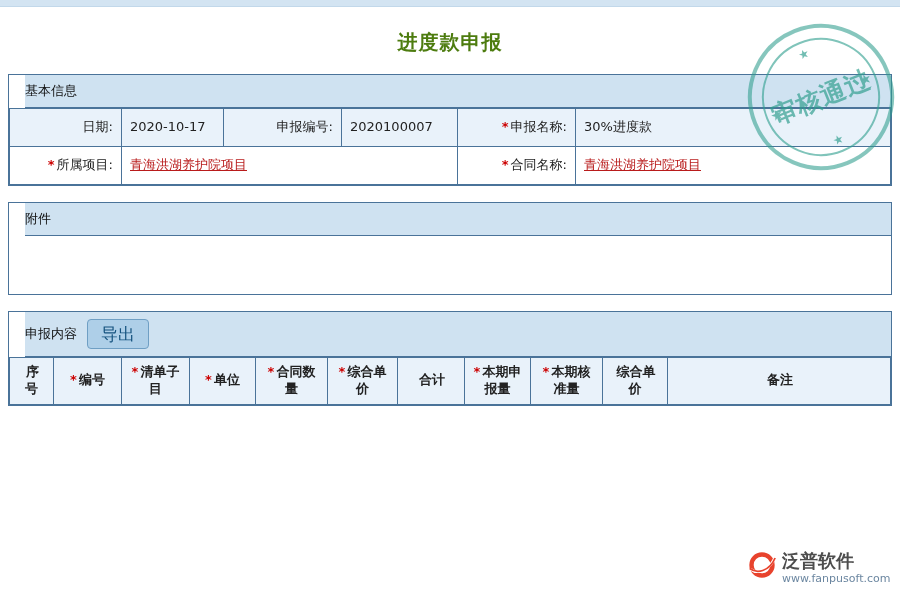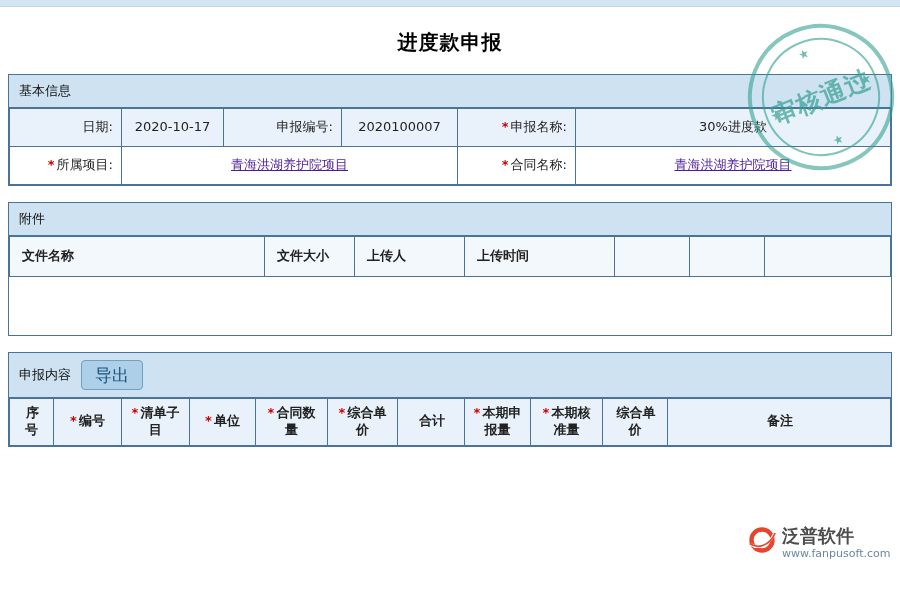--- a/index.html
+++ b/index.html
@@ -6,41 +6,41 @@
   html,body { margin:0; padding:0; }
   body {
     width:900px; height:600px; overflow:hidden; position:relative;
     background:#ffffff;
     font-family:"DejaVu Sans","Liberation Sans",sans-serif;
     font-size:13px; color:#222;
   }
   .top-strip { height:7px; background:#d3e4f2; border-bottom:1px solid #c2d8ea; }
   h1.page-title {
     margin:22px 0 18px; text-align:center;
-    font-size:20px; font-weight:bold; color:#000000; letter-spacing:1px;
+    font-size:20px; font-weight:bold; color:#4d7c0f; letter-spacing:1px;
   }
   .section {
     margin:0 8px 16px; border:1px solid #4a7399; background:#fff;
   }
   .section-header {
     background:#cfe2f1; border-bottom:1px solid #4a7399;
-    padding:7px 10px; font-size:13px; color:#111;
-    display:flex; align-items:center; gap:10px;
+    padding:7px 0; font-size:13px; color:#111;
+    display:flex; align-items:center; gap:10px;margin-left:16px;
   }
   table { width:100%; border-collapse:collapse; table-layout:fixed; }
   td {
     border:1px solid #4a7399; font-size:13px; padding:10px 8px;
-    vertical-align:middle; line-height:1.3; overflow:hidden;text-align:center;
+    vertical-align:middle; line-height:1.3; overflow:hidden;
   }
   
   #basic-table tr:nth-child(odd) td { background:#e9f2fa; }
   #basic-table tr:nth-child(even) td { background:#ffffff; }
   td.lbl { text-align:right; white-space:nowrap; color:#222;margin-left:22px; }
   .req { color:#cc0000; font-weight:bold; margin-right:2px; }
-  a.link { color:#4c1d95; text-decoration:underline; cursor:pointer; }
+  a.link { color:#b91c1c; text-decoration:underline; cursor:pointer; }
   
   #attach-table td {
     background:#f3f8fc; font-weight:bold; text-align:left;
     padding:11px 12px; white-space:nowrap;
   }
   .attach-body { height:58px; background:#fff; }
   
   .export-btn {
     display:inline-block; background:#aecfe8; border:1px solid #6f9fc4;
     border-radius:4px; color:#14527e; font-size:17px; padding:3px 13px;
@@ -62,21 +62,21 @@
     border-radius:50%; display:flex; align-items:center; justify-content:center;
   }
   .stamp-text { font-size:25px; font-weight:bold; white-space:nowrap; letter-spacing:1px; }
   .stamp-star { position:absolute; font-size:12px; }
   .stamp-star.s-top { top:16px; left:50%; transform:translateX(-50%); }
   .stamp-star.s-bottom { bottom:16px; left:50%; transform:translateX(-50%); }
   .stamp-star.s-left { left:15px; top:50%; transform:translateY(-50%); font-size:14px; }
   .stamp-star.s-right { right:15px; top:50%; transform:translateY(-50%); font-size:14px; }
   
   .fanpu-logo {
-    position:absolute; left:748px; top:526px; z-index:40;
+    position:absolute; left:748px; top:551px; z-index:40;
     display:flex; align-items:flex-start; gap:6px; background:transparent;
   }
   .fanpu-name { font-size:18px; font-weight:bold; color:#4d4d4d; line-height:1.1; }
   .fanpu-url { font-size:11px; color:#6b86a0; line-height:1.4; }
 </style>
 </head>
 <body>
 
 <div class="top-strip"></div>
 
@@ -123,42 +123,20 @@
       <td colspan="3"><a class="link">青海洪湖养护院项目</a></td>
     </tr>
   </tbody>
     </table>
 </div>
 
 <div class="section">
   <div class="section-header">
     <span>附件</span>
   </div>
-  <table id="attach-table">
-    <colgroup>
-      <col style="width:255px">
-        <col style="width:90px">
-        <col style="width:110px">
-        <col style="width:150px">
-      <col style="width:75px">
-        <col style="width:75px">
-        <col>
-    </colgroup>
-    <tbody>
-        <tr>
-      <td>文件名称</td>
-      <td>文件大小</td>
-      <td>上传人</td>
-      <td>上传时间</td>
-      <td></td>
-      <td></td>
-      <td></td>
-    </tr>
-  </tbody>
-    </table>
   <div class="attach-body"></div>
 </div>
 
 <div class="section">
   <div class="section-header">
     <span>申报内容</span>
     <span class="export-btn">导出</span>
   </div>
   <table id="content-table">
     <colgroup>

